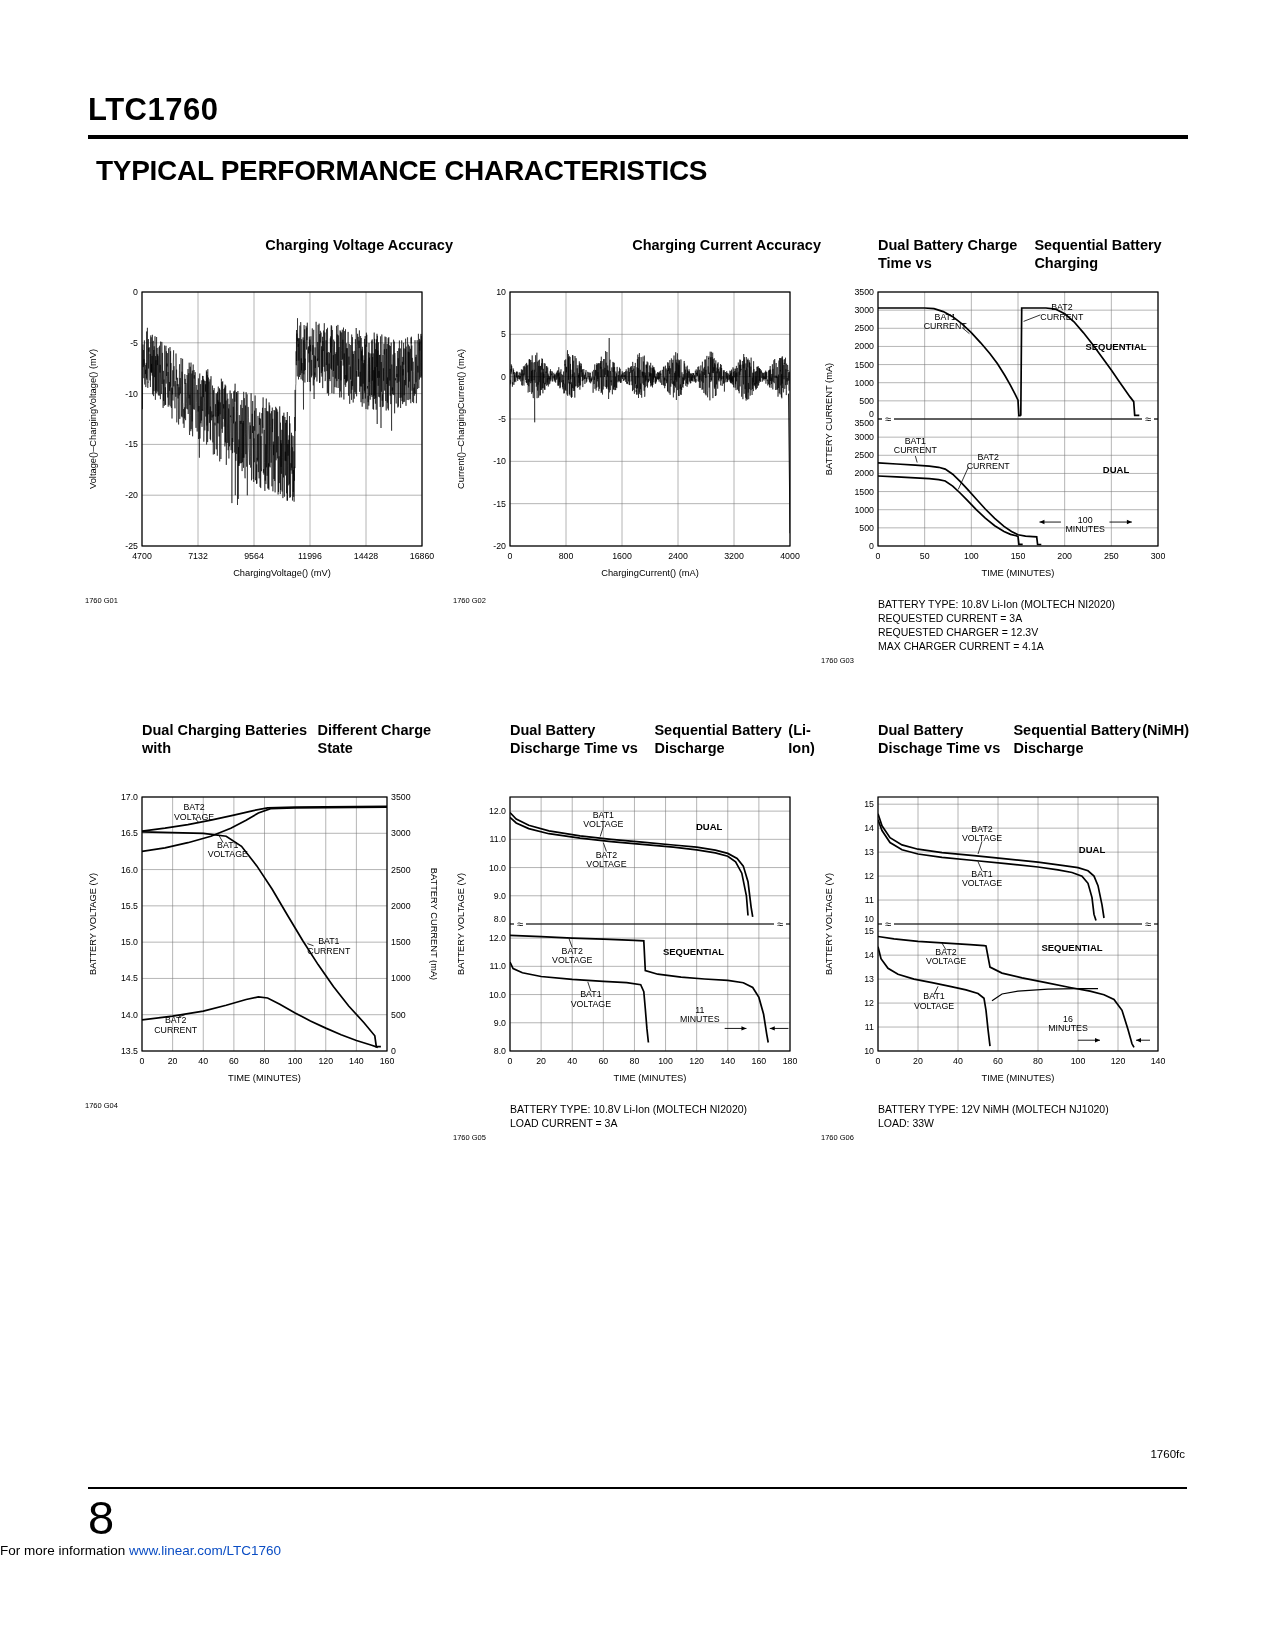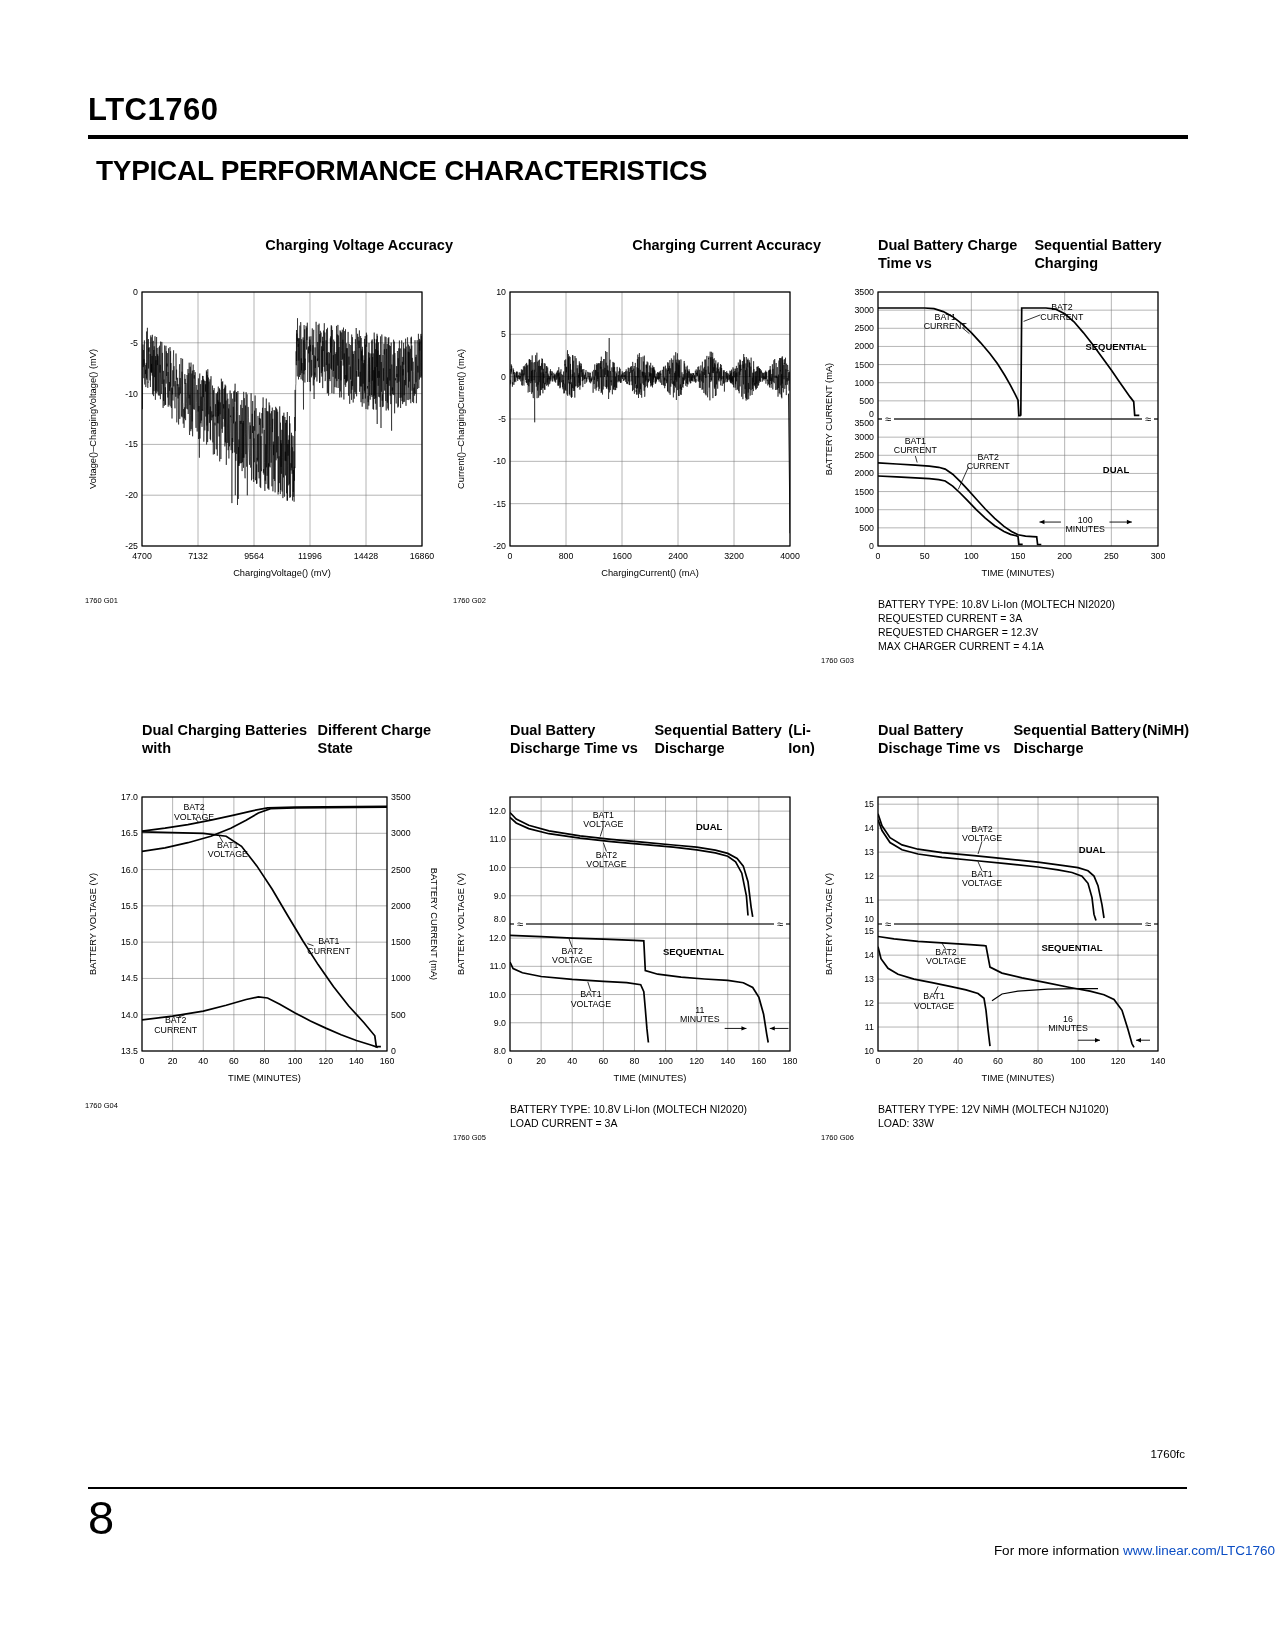--- a/index.html
+++ b/index.html
@@ -17,21 +17,21 @@
   .chart{width:368px;}
   .chart:nth-child(-n+3) .chart-title{min-height:44px;}
   .chart:nth-child(n+4) .chart-title{min-height:64px;}
   .chart-title{font-size:14.5px;font-weight:bold;padding-left:57px;line-height:1.25;
     display:flex;flex-direction:row;justify-content:flex-end;margin-bottom:4px;}
   .gnum{font-size:7.5px;padding-right:15px;margin-top:2px;}
   .notes{font-size:10.5px;line-height:1.33;padding-left:57px;margin-top:4px;}
   .doc-code{position:absolute;right:90px;top:1448px;font-size:11.5px;}
   .footer-rule{position:absolute;left:88px;right:88px;top:1487px;height:2px;background:#000;}
   .page-number{position:absolute;left:88px;top:1494px;font-size:47px;font-weight:400;line-height:1;}
-  .footer-info{position:absolute;left:0;right:0;top:1543px;text-align:right;font-size:13.5px;}
+  .footer-info{position:absolute;left:0;right:0;top:1543px;text-align:left;font-size:13.5px;}
   .footer-link{text-decoration:none;}
   svg text{font-family:"Liberation Sans",sans-serif;}
 </style>
 </head>
 <body>
 
 <div class="page">
 
   <div class="header">
     <div class="part-number">LTC1760</div>

